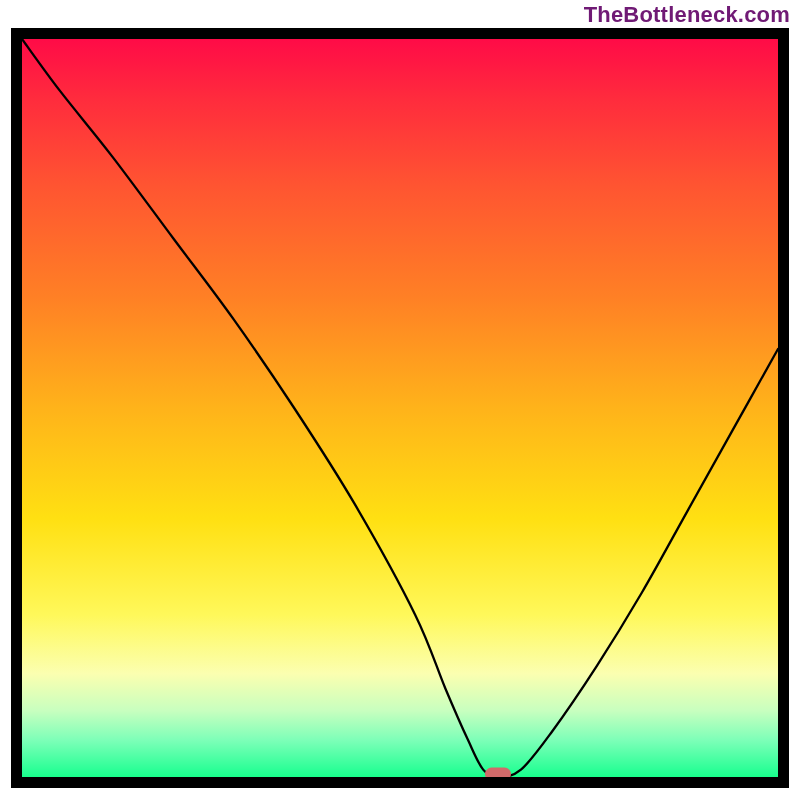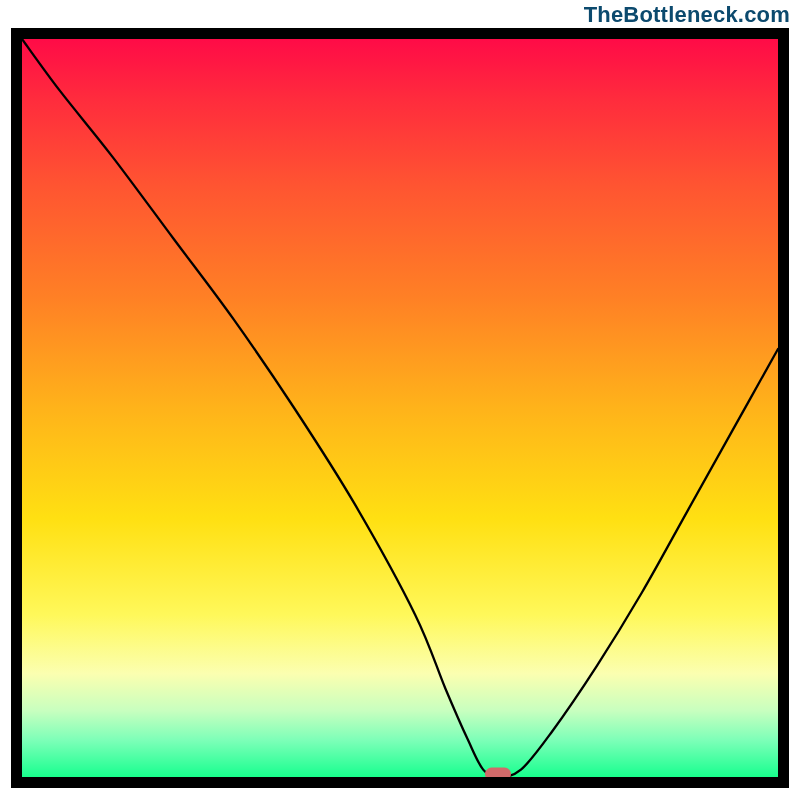--- a/index.html
+++ b/index.html
@@ -15,21 +15,21 @@
     position: relative;
     width: 800px;
     height: 800px;
   }
   .watermark {
     position: absolute;
     top: 2px;
     right: 10px;
     font-size: 22px;
     font-weight: 600;
-    color: #0c4a6e;
+    color: #701a75;
     letter-spacing: 0.2px;
     z-index: 10;
   }
   .plot-frame {
     position: absolute;
     left: 11px;
     top: 28px;
     width: 778px;
     height: 760px;
     background: #000;

